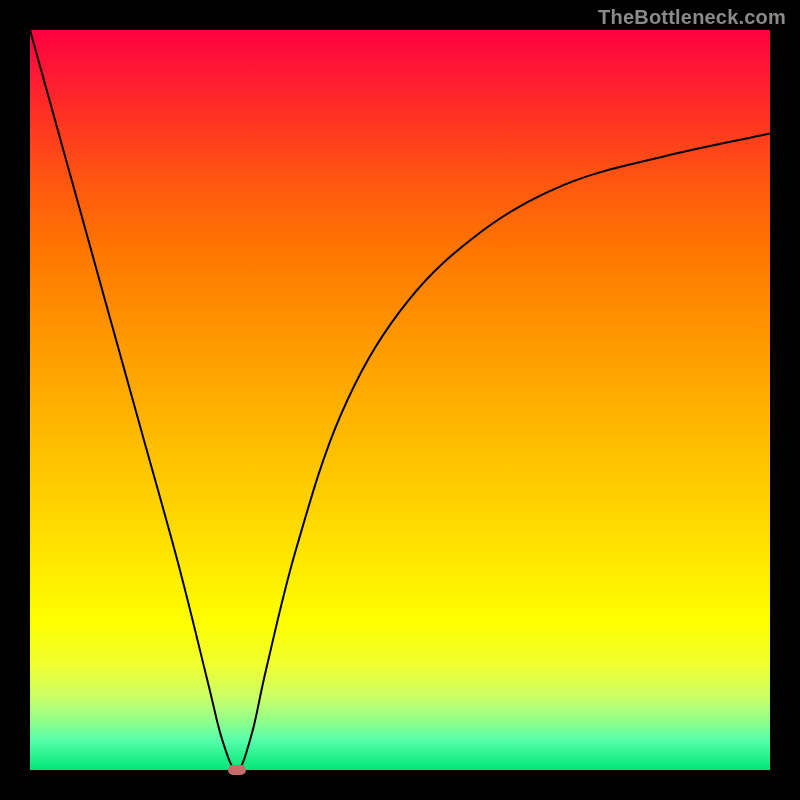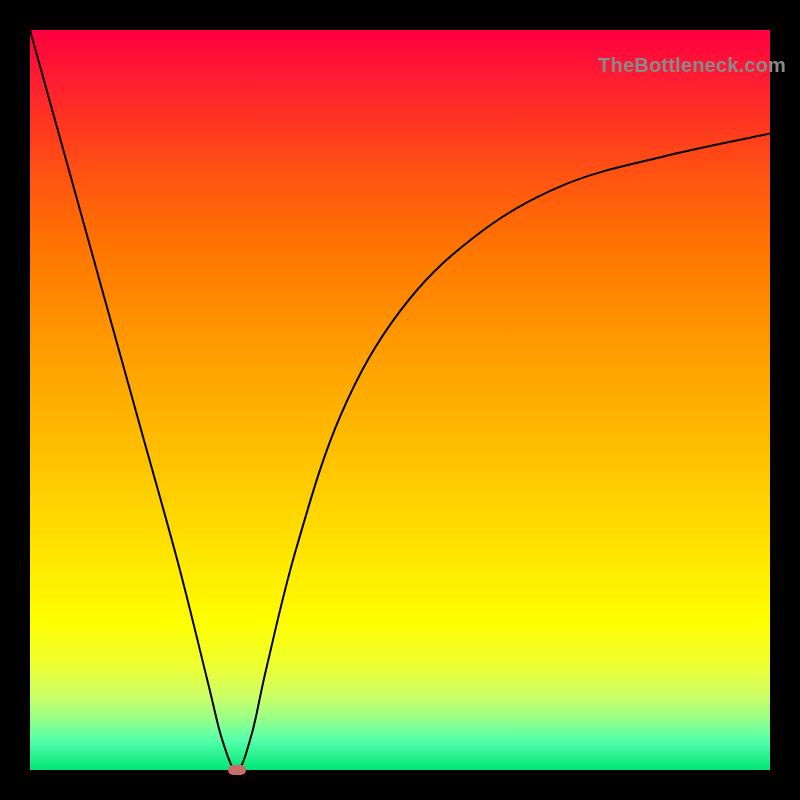--- a/index.html
+++ b/index.html
@@ -59,21 +59,20 @@
   }
   .watermark {
     position: absolute;
     top: 6px;
     right: 14px;
     color: #8a8a8a;
     font-size: 20px;
     font-weight: 600;
     letter-spacing: 0.2px;
     user-select: none;
-    margin-top: 48px;
   }
 </style>
 </head>
 <body>
 
 <div class="frame">
   <div class="plot-area">
     <svg class="curve-svg" viewBox="0 0 740 740" preserveAspectRatio="none">
       <path id="curve-path" d="M 0.0 0.0 C 6.7 24.0, 23.7 85.2, 37.0 133.2 C 50.3 181.2, 60.7 218.4, 74.0 266.4 C 87.3 314.4, 97.7 351.6, 111.0 399.6 C 124.3 447.6, 136.0 487.5, 148.0 532.8 C 160.0 578.1, 169.6 619.2, 177.6 651.2 C 185.6 683.2, 187.1 694.4, 192.4 710.4 C 197.7 726.4, 201.9 741.3, 207.2 740.0 C 212.5 738.7, 216.7 721.6, 222.0 703.0 C 227.3 684.4, 228.8 669.7, 236.8 636.4 C 244.8 603.1, 253.1 563.3, 266.4 518.0 C 279.7 472.7, 292.2 427.4, 310.8 384.8 C 329.4 342.2, 346.0 313.2, 370.0 281.2 C 394.0 249.2, 414.7 229.8, 444.0 207.2 C 473.3 184.6, 498.2 170.1, 532.8 155.4 C 567.4 140.7, 599.1 135.1, 636.4 125.8 C 673.7 116.5, 721.4 107.6, 740.0 103.6" fill="none" stroke="#000" stroke-width="2"></path>
     </svg>

